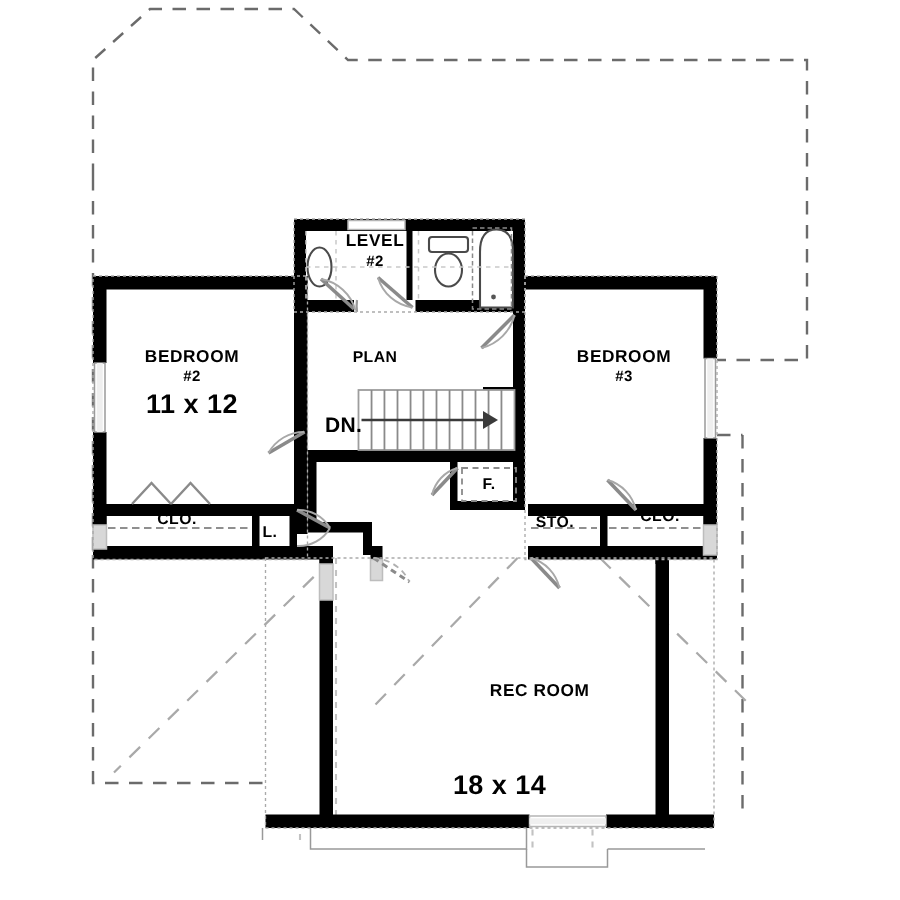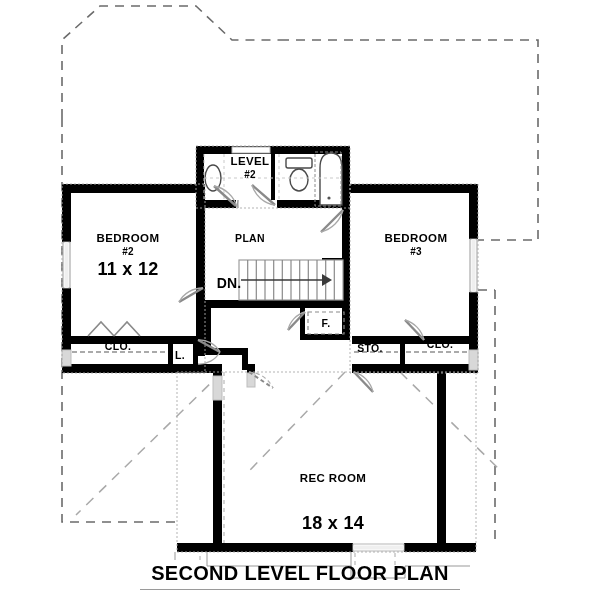--- a/index.html
+++ b/index.html
@@ -295,38 +295,34 @@
 
   </svg>
 
   <div class="lbl room-name" style="left:68px; top:232px; width:120px;">BEDROOM</div>
   <div class="lbl room-sub" style="left:68px; top:247px; width:120px;">#2</div>
   <div class="lbl room-dim" style="left:68px; top:260px; width:120px;">11 x 12</div>
 
   <div class="lbl room-name" style="left:356px; top:232px; width:120px;">BEDROOM</div>
   <div class="lbl room-sub" style="left:356px; top:247px; width:120px;">#3</div>
 
-  <div class="lbl room-name" style="left:273px; top:472px; width:120px;">REC ROOM</div>
+  <div class="lbl room-name" style="left:273px; top:455px; width:120px;text-align:right;">REC ROOM</div>
   <div class="lbl room-dim" style="left:273px; top:470px; width:120px;margin-top:44px;">18 x 14</div>
 
   <div class="lbl room-name" style="left:210px; top:155px; width:80px;">LEVEL</div>
   <div class="lbl room-sub" style="left:210px; top:170px; width:80px;">#2</div>
 
   <div class="lbl small-lbl" style="left:218px; top:233px; width:64px;">PLAN</div>
 
   <div class="lbl small-lbl" style="left:92px; top:341px; width:52px;">CLO.</div>
 
   <div class="lbl small-lbl" style="left:166px; top:350px; width:28px;">L.</div>
 
   <div class="lbl small-lbl" style="left:414px; top:339px; width:52px;">CLO.</div>
 
   <div class="lbl small-lbl" style="left:346px; top:343px; width:48px;">STO.</div>
 
   <div class="lbl small-lbl" style="left:314px; top:318px; width:24px;">F.</div>
 
   <div class="lbl tiny-lbl" style="left:212px; top:276px; width:34px;">DN.</div>
 
-  <div class="title-block">
-    <div class="title-text">SECOND LEVEL FLOOR PLAN</div>
-    <div class="title-rule"></div>
-  </div>
 
 </div>
 
 </body></html>

